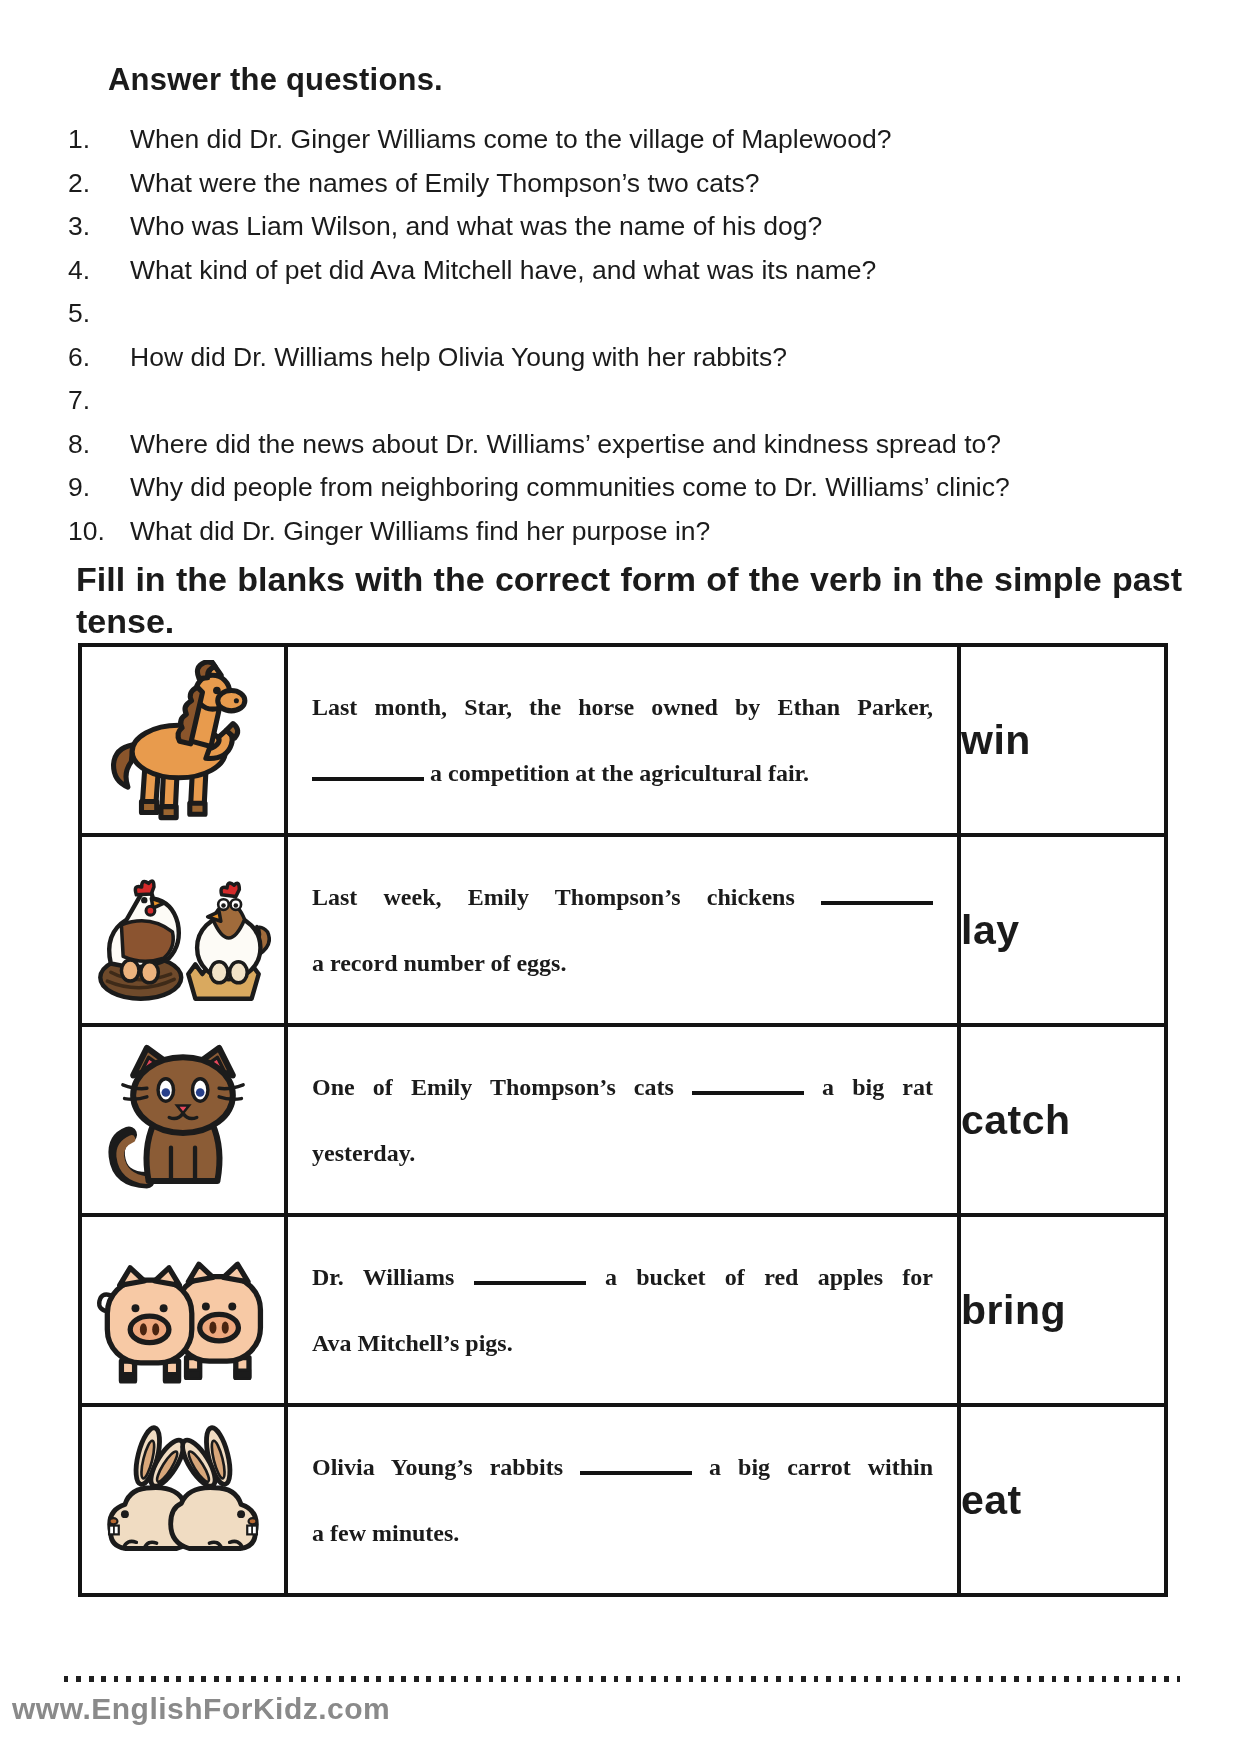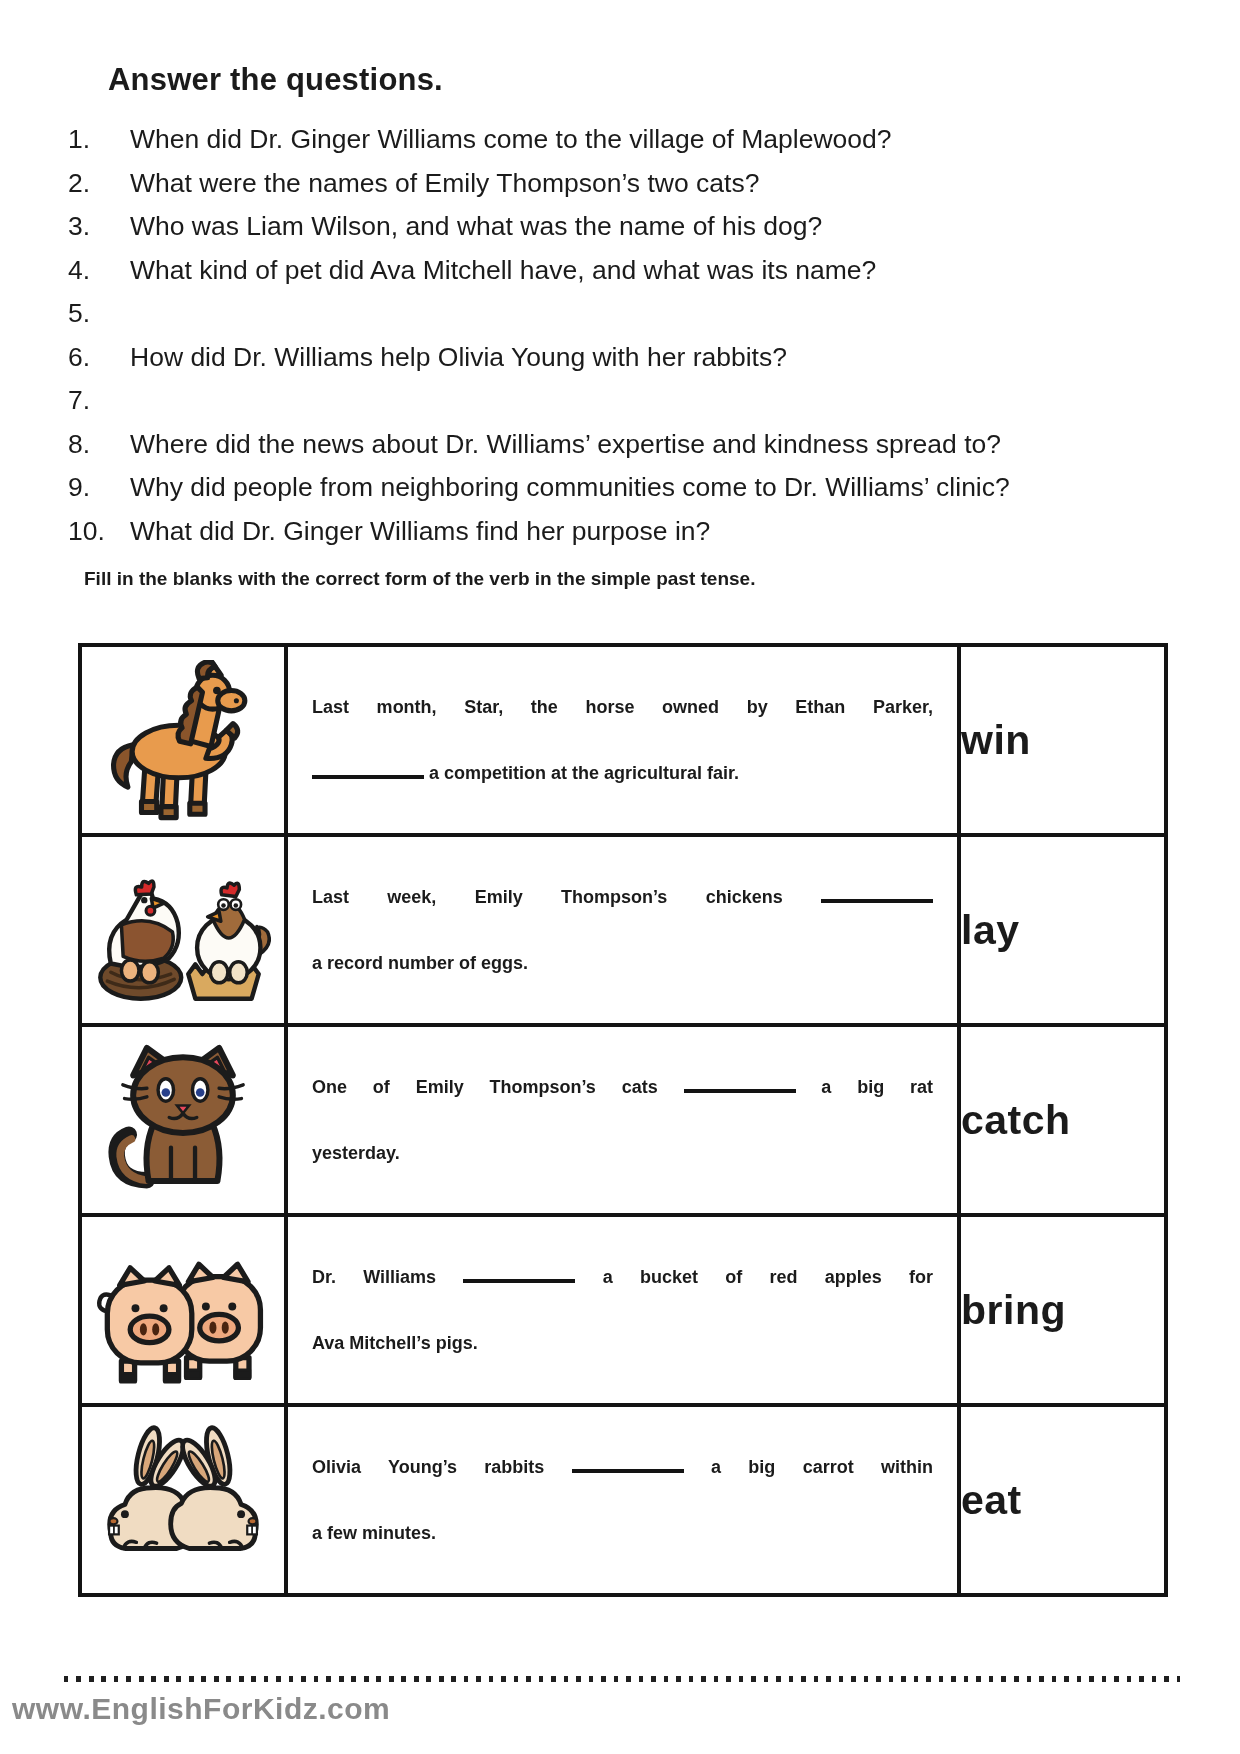--- a/index.html
+++ b/index.html
@@ -17,41 +17,41 @@
     position: absolute; left: 68px; top: 62px;
     font-size: 31px; font-weight: bold; letter-spacing: 0.2px; margin-left: 40px;
   }
 
   .questions { position: absolute; left: 68px; top: 118px; width: 1110px; }
   .q { display: flex; align-items: center; height: 43.5px; font-size: 26.5px; }
   .q-num { width: 62px; flex: 0 0 62px; }
   .q-text { flex: 1; white-space: nowrap; }
 
   .title2 {
-    position: absolute; left: 84px; top: 558px; width: 1106px;
-    font-size: 19px; font-weight: bold; line-height: 42px;
+    position: absolute; left: 76px; top: 558px; width: 1106px;
+    font-size: 34px; font-weight: bold; line-height: 42px;
     text-align: justify;
   }
 
   table.fill-table {
     position: absolute; left: 78px; top: 643px;
     border-collapse: collapse; table-layout: fixed;
     width: 1086px;
   }
   table.fill-table td {
     border: 4px solid #131313;
     height: 190px;
     vertical-align: middle;
     background: #fff;
   }
   td.c-img  { width: 206px; text-align: center; }
   td.c-text { width: 673px; padding: 0 24px; }
   td.c-verb { width: 207px; text-align: left; }
 
-  .sentence { font-weight: bold; font-size: 18px; color: #1b1b1b; }
+  .sentence { font-weight: bold; font-size: 24px; color: #1b1b1b; font-family: Liberation Serif, serif; }
   .line { line-height: 32px; }
   .line + .line { margin-top: 34px; }
   .jl { text-align: justify; text-align-last: justify; }
   .blank {
     display: inline-block; width: 112px; height: 22px;
     border-bottom: 4px solid #131313;
     vertical-align: baseline;
   }
   .verb { font-size: 41px; font-weight: bold; letter-spacing: 0.5px; }
 

